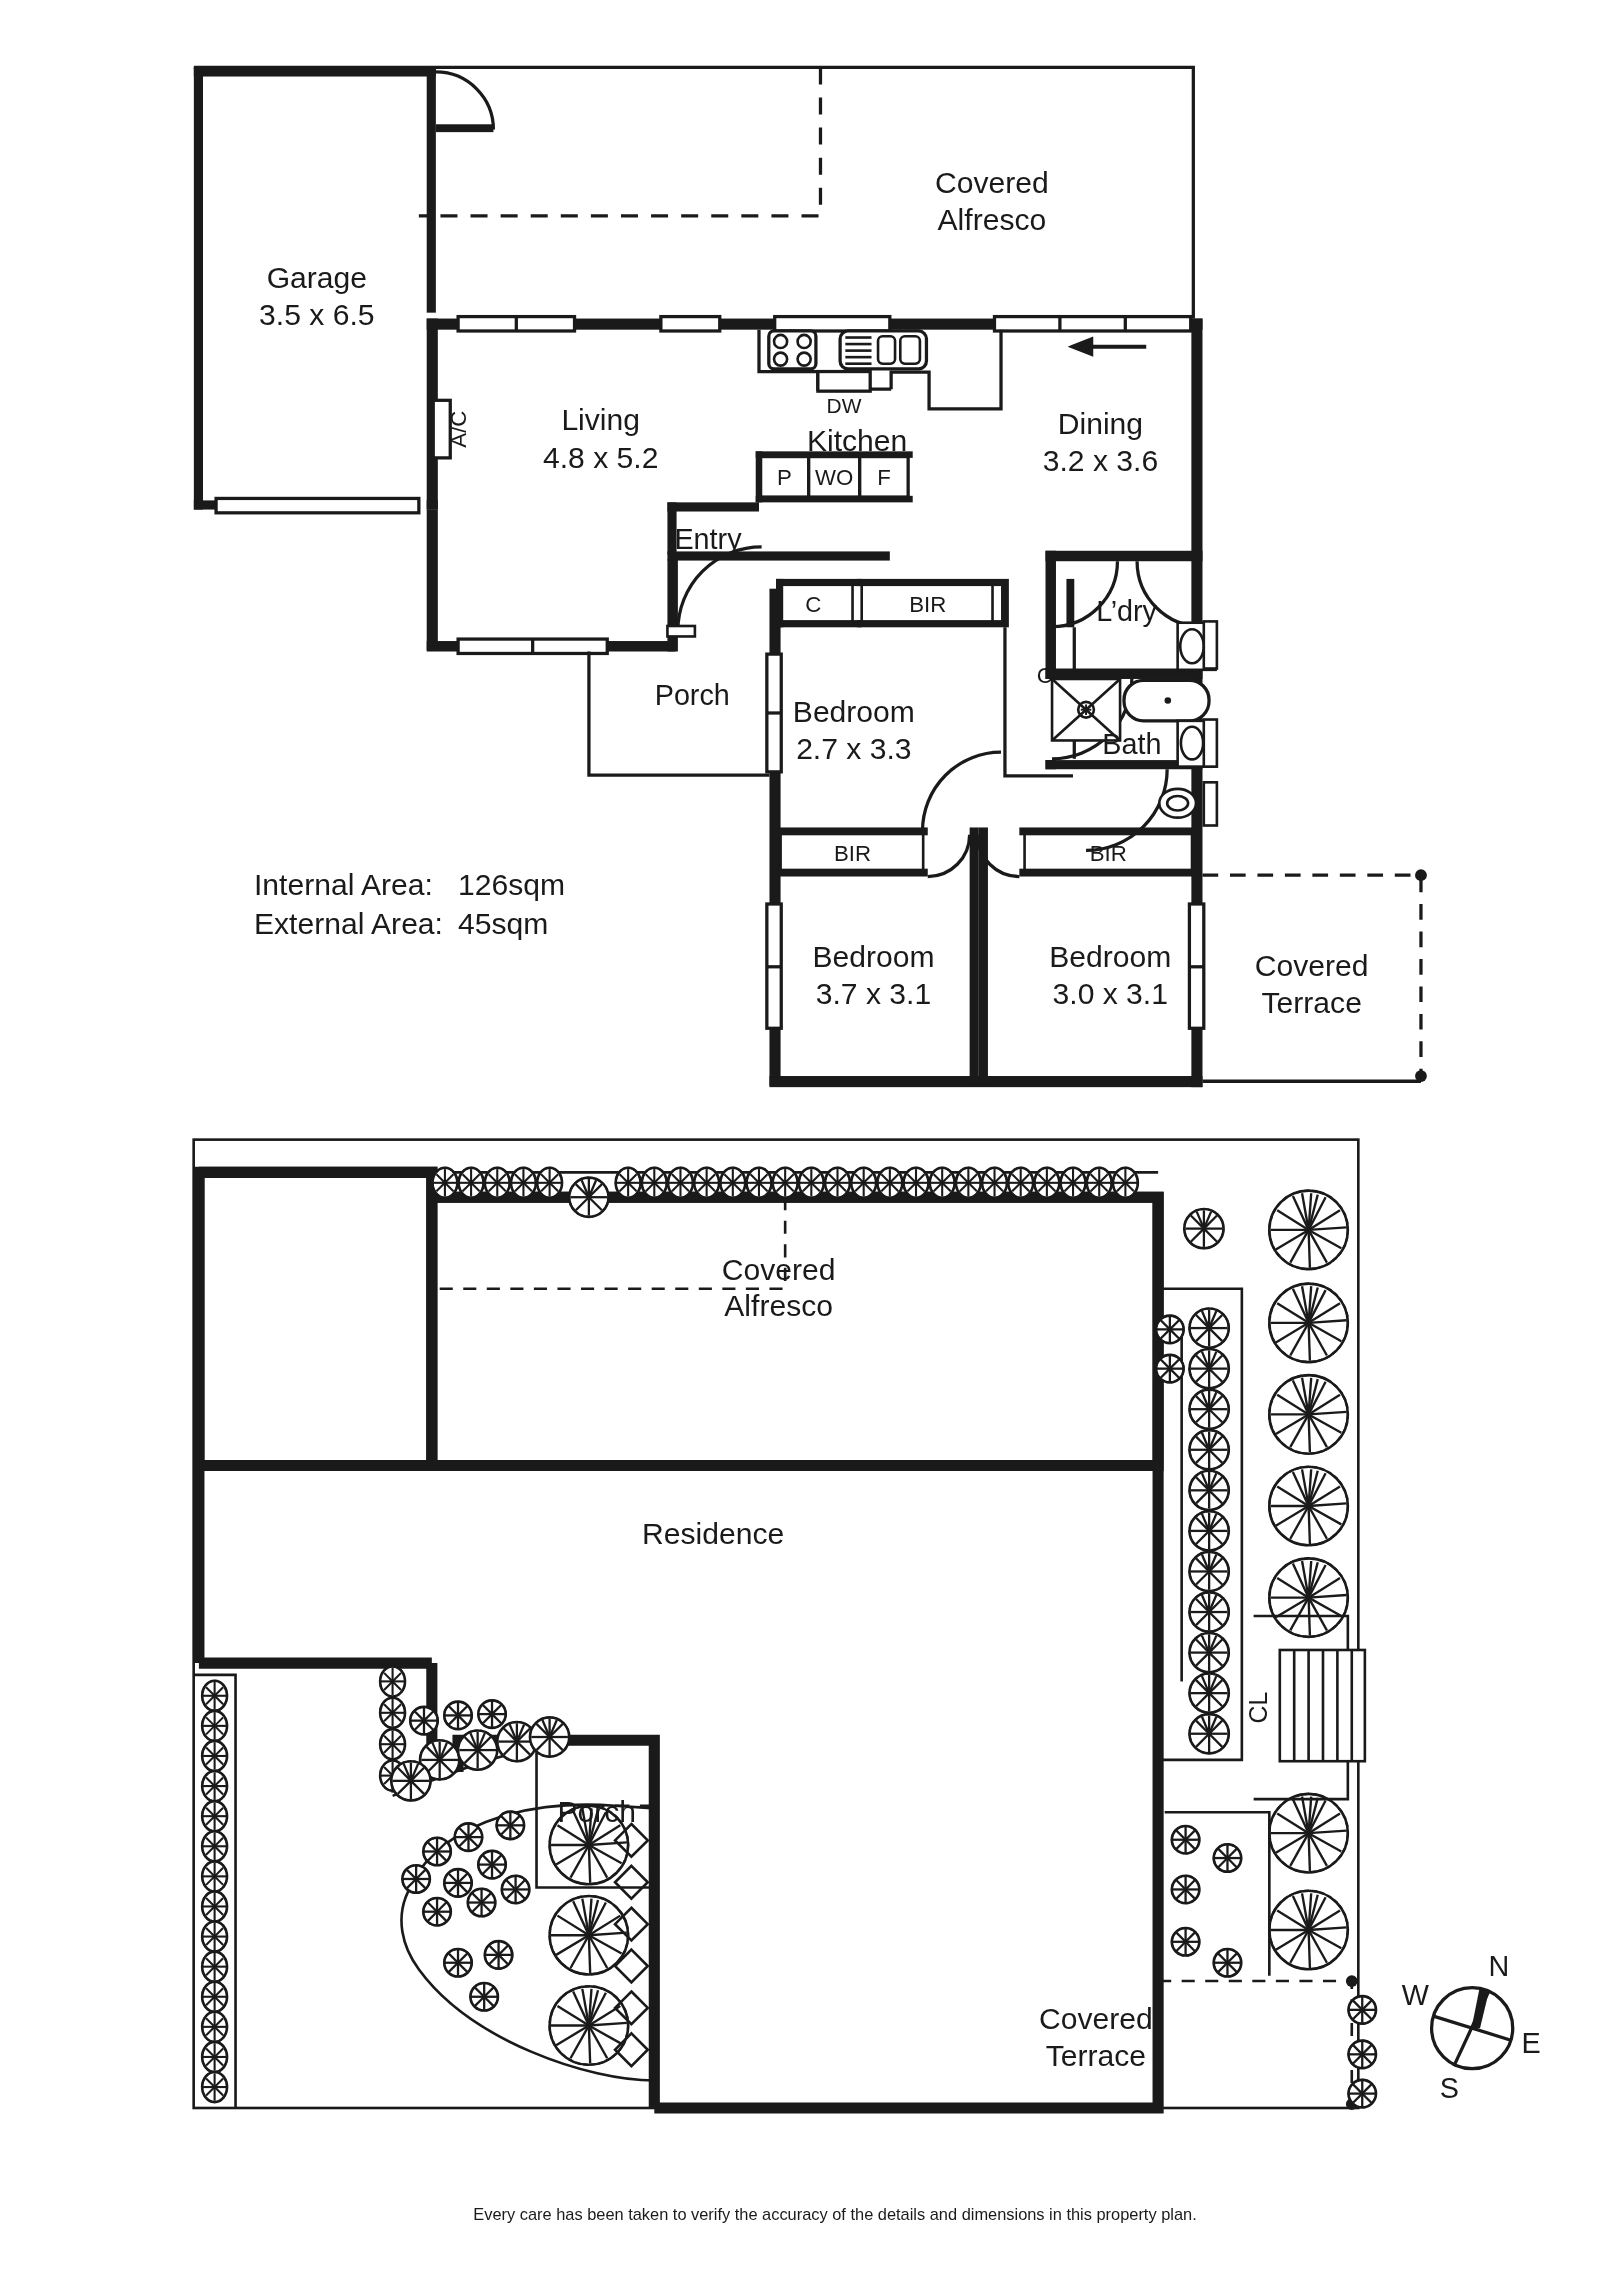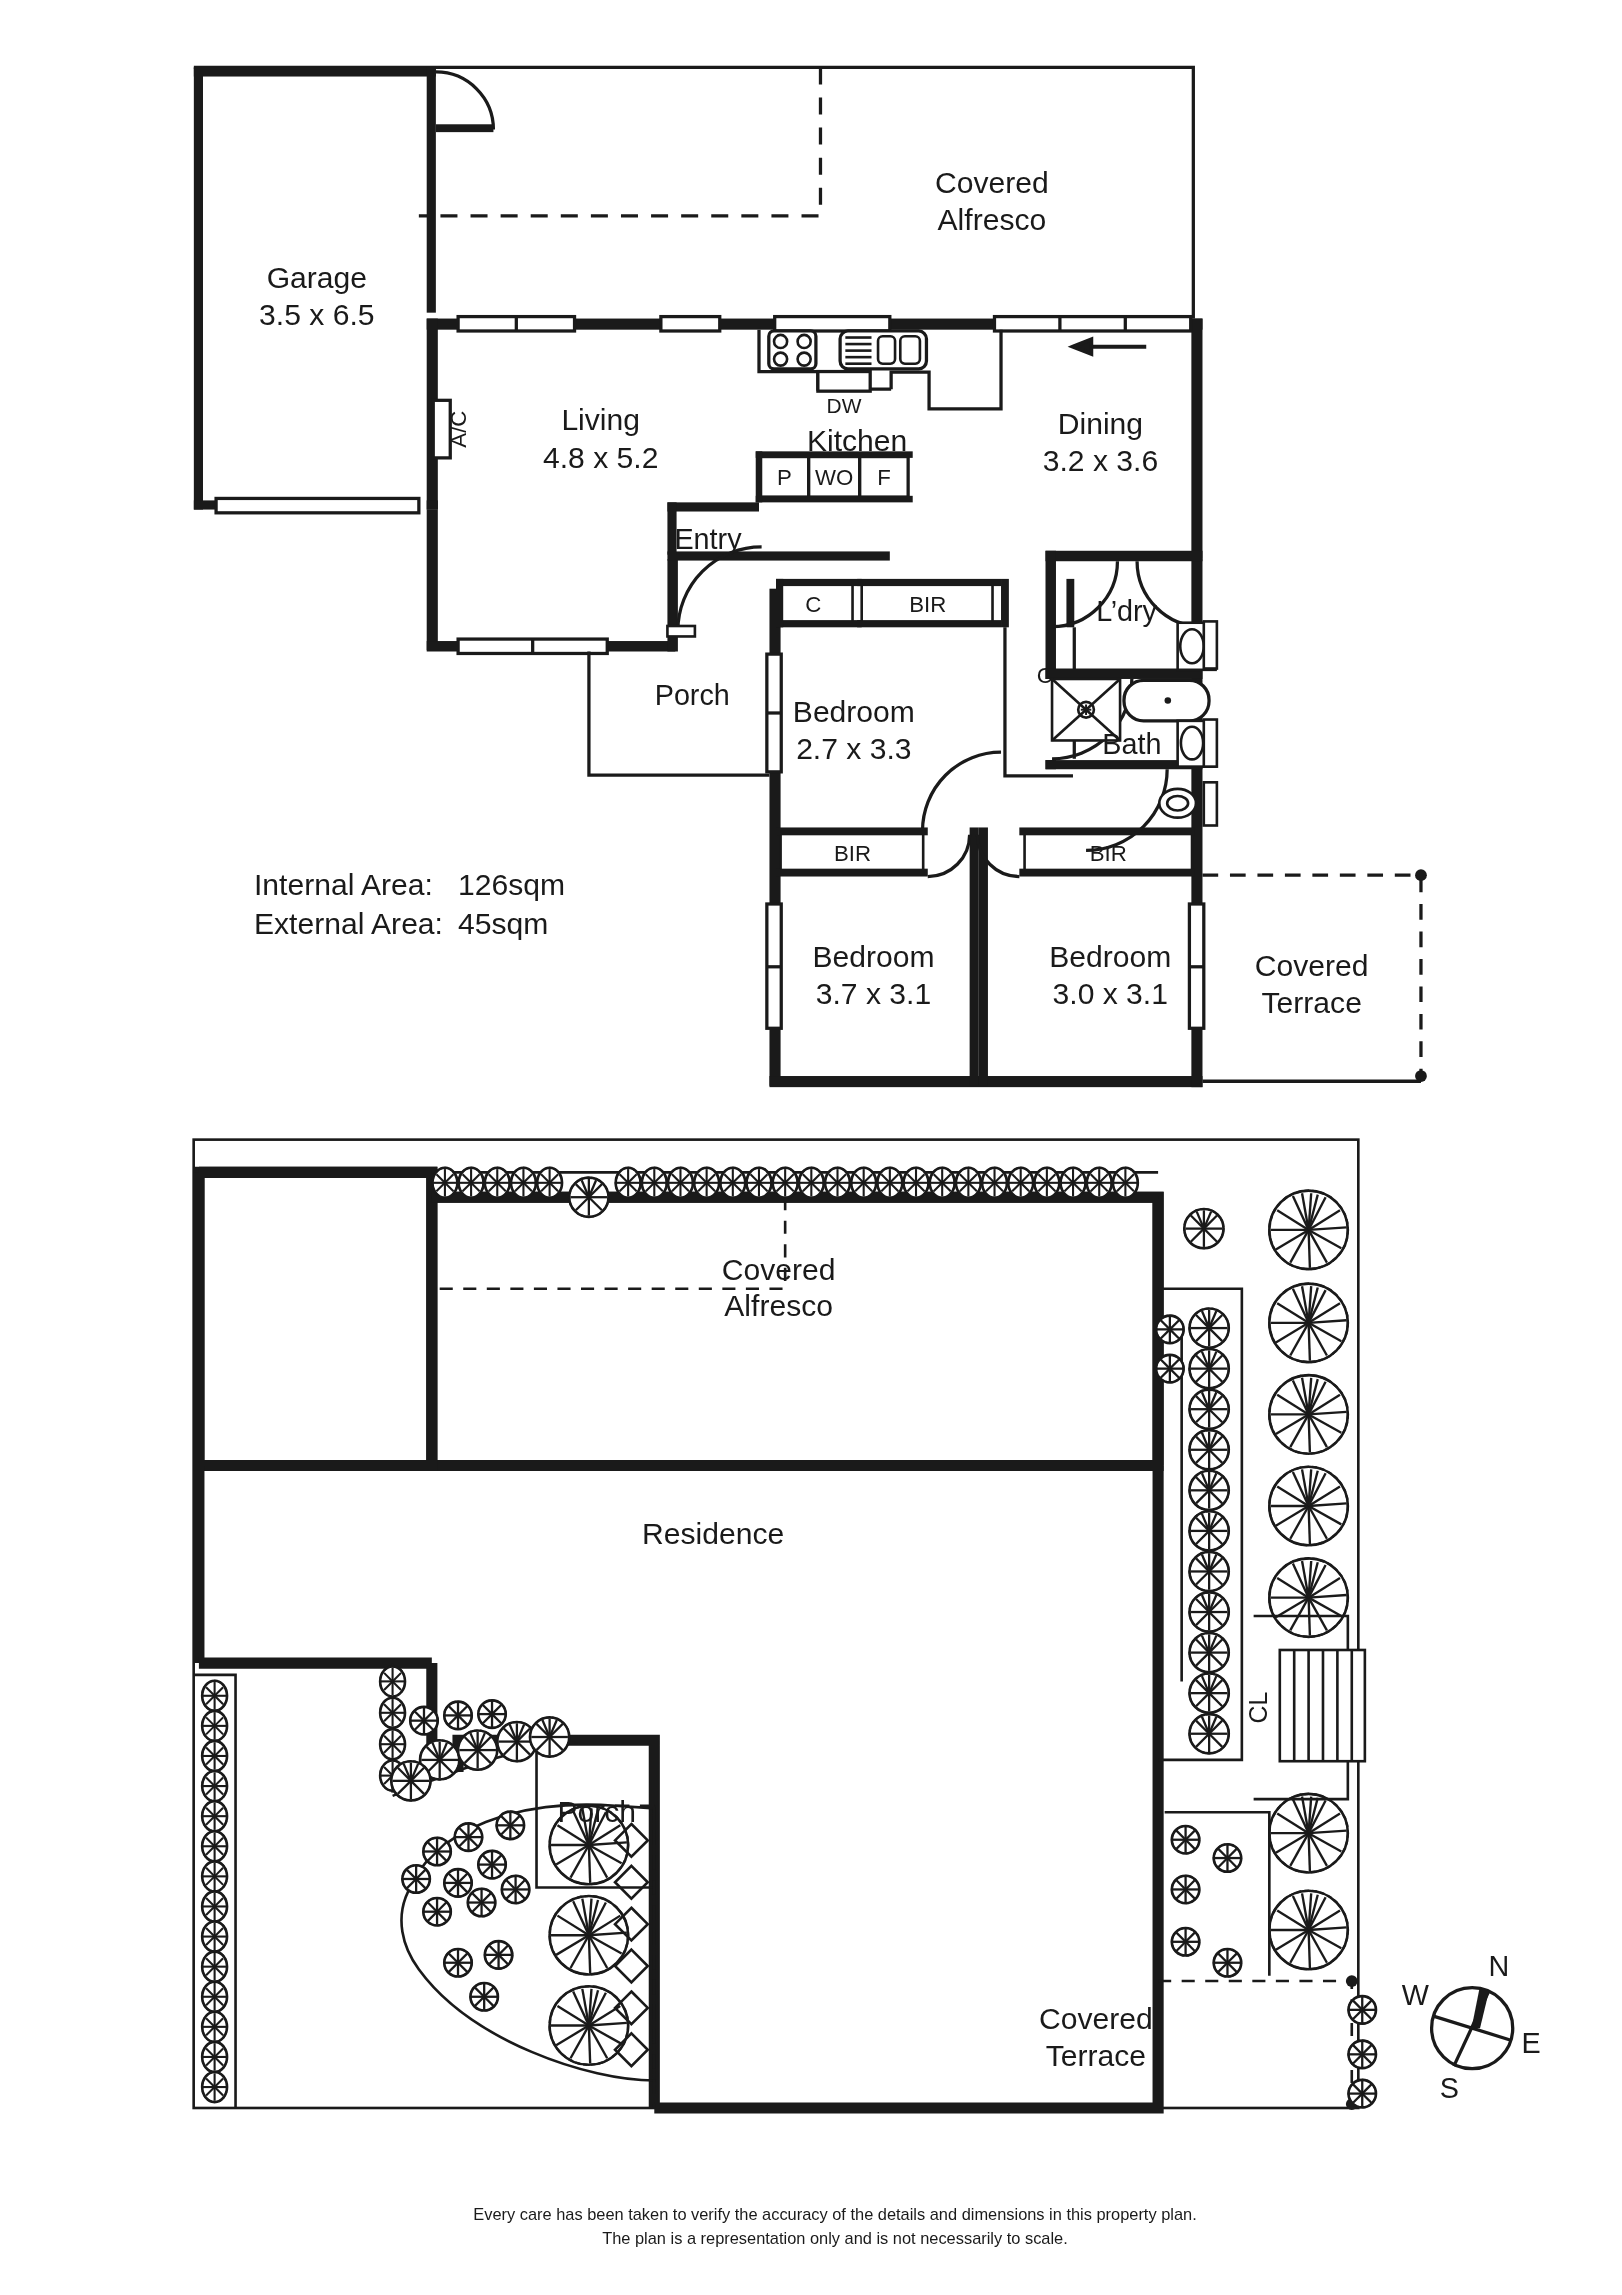--- a/index.html
+++ b/index.html
@@ -594,15 +594,14 @@
     <polygon points="2276,1342 2262,1400 2249,1400 2261,1340" fill="#1a1a1a"></polygon>
     <text class="lbl" x="2291" y="1320" font-size="44" text-anchor="middle">N</text>
     <text class="lbl" x="2163" y="1364" font-size="44" text-anchor="middle">W</text>
     <text class="lbl" x="2340" y="1438" font-size="44" text-anchor="middle">E</text>
     <text class="lbl" x="2215" y="1506" font-size="44" text-anchor="middle">S</text>
   </g>
 </svg>
 
 <div class="footer">
   <div>Every care has been taken to verify the accuracy of the details and dimensions in this property plan.</div>
-  <div>The plan is a representation only and is not necessarily to scale.</div>
 </div>
 
 
 </body></html>

